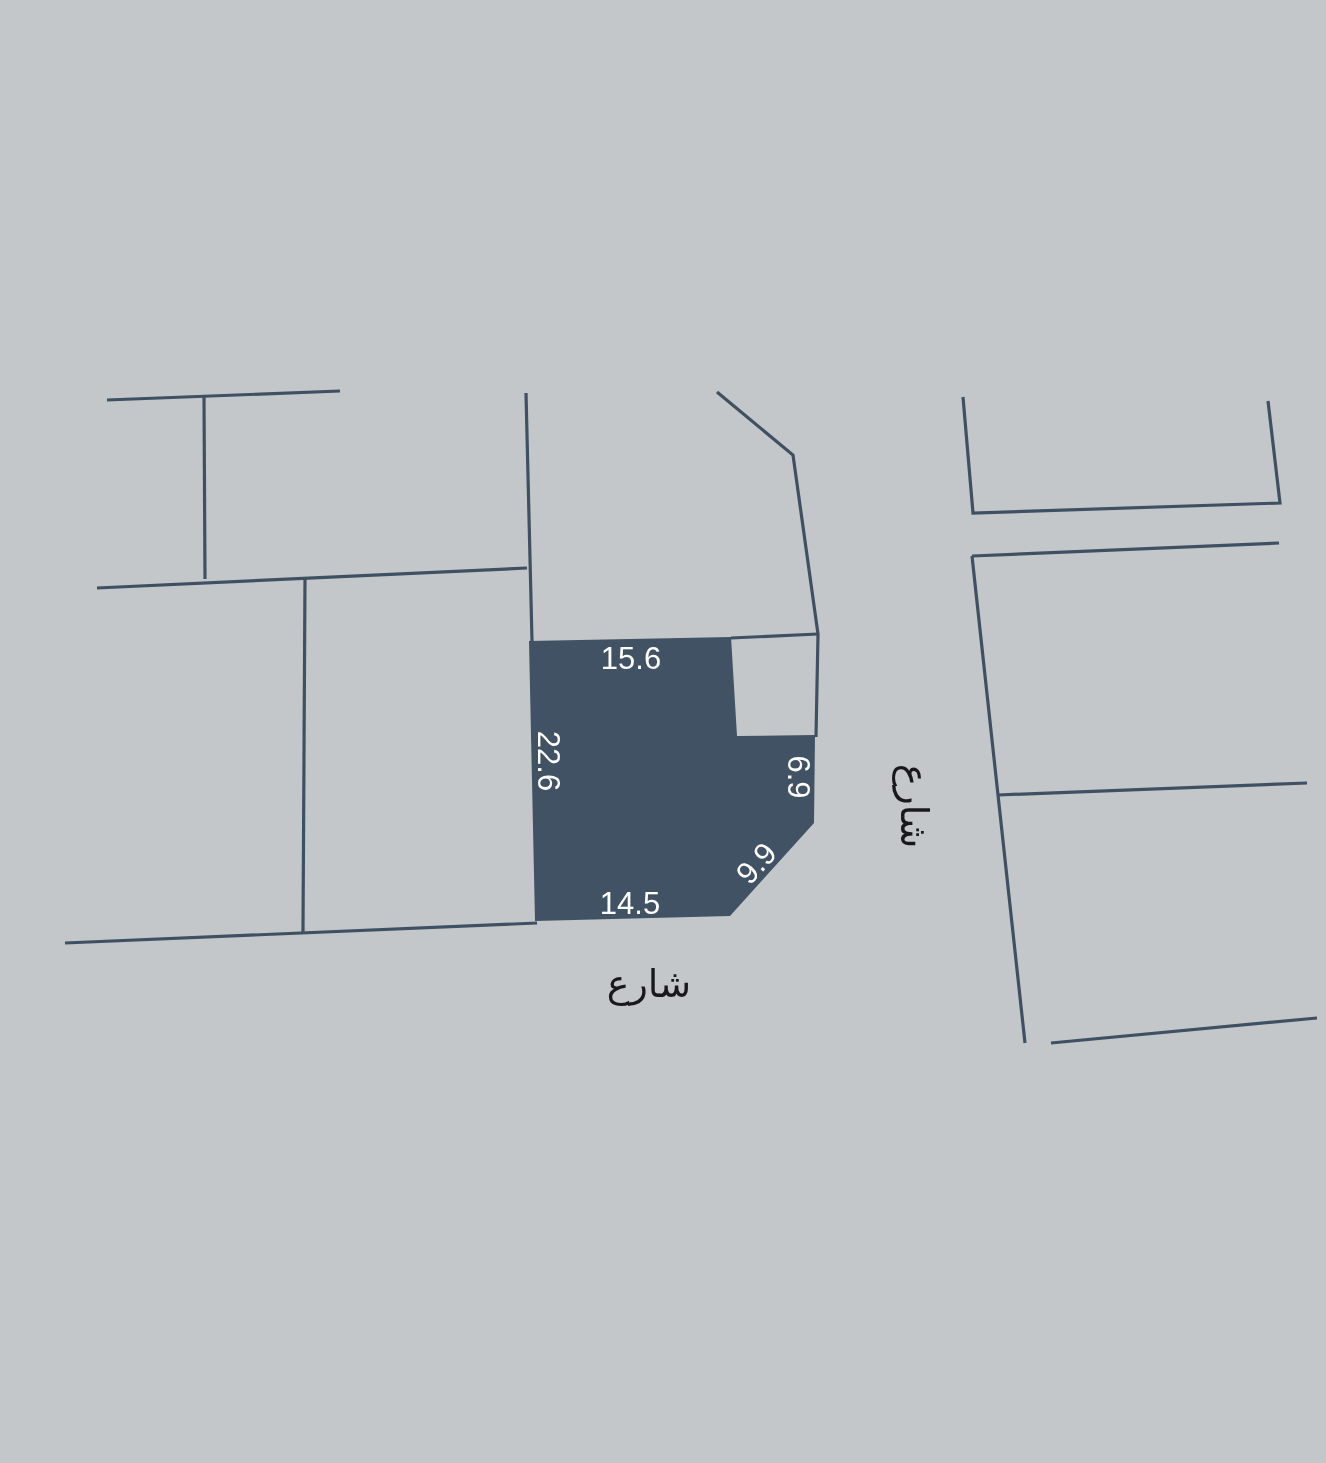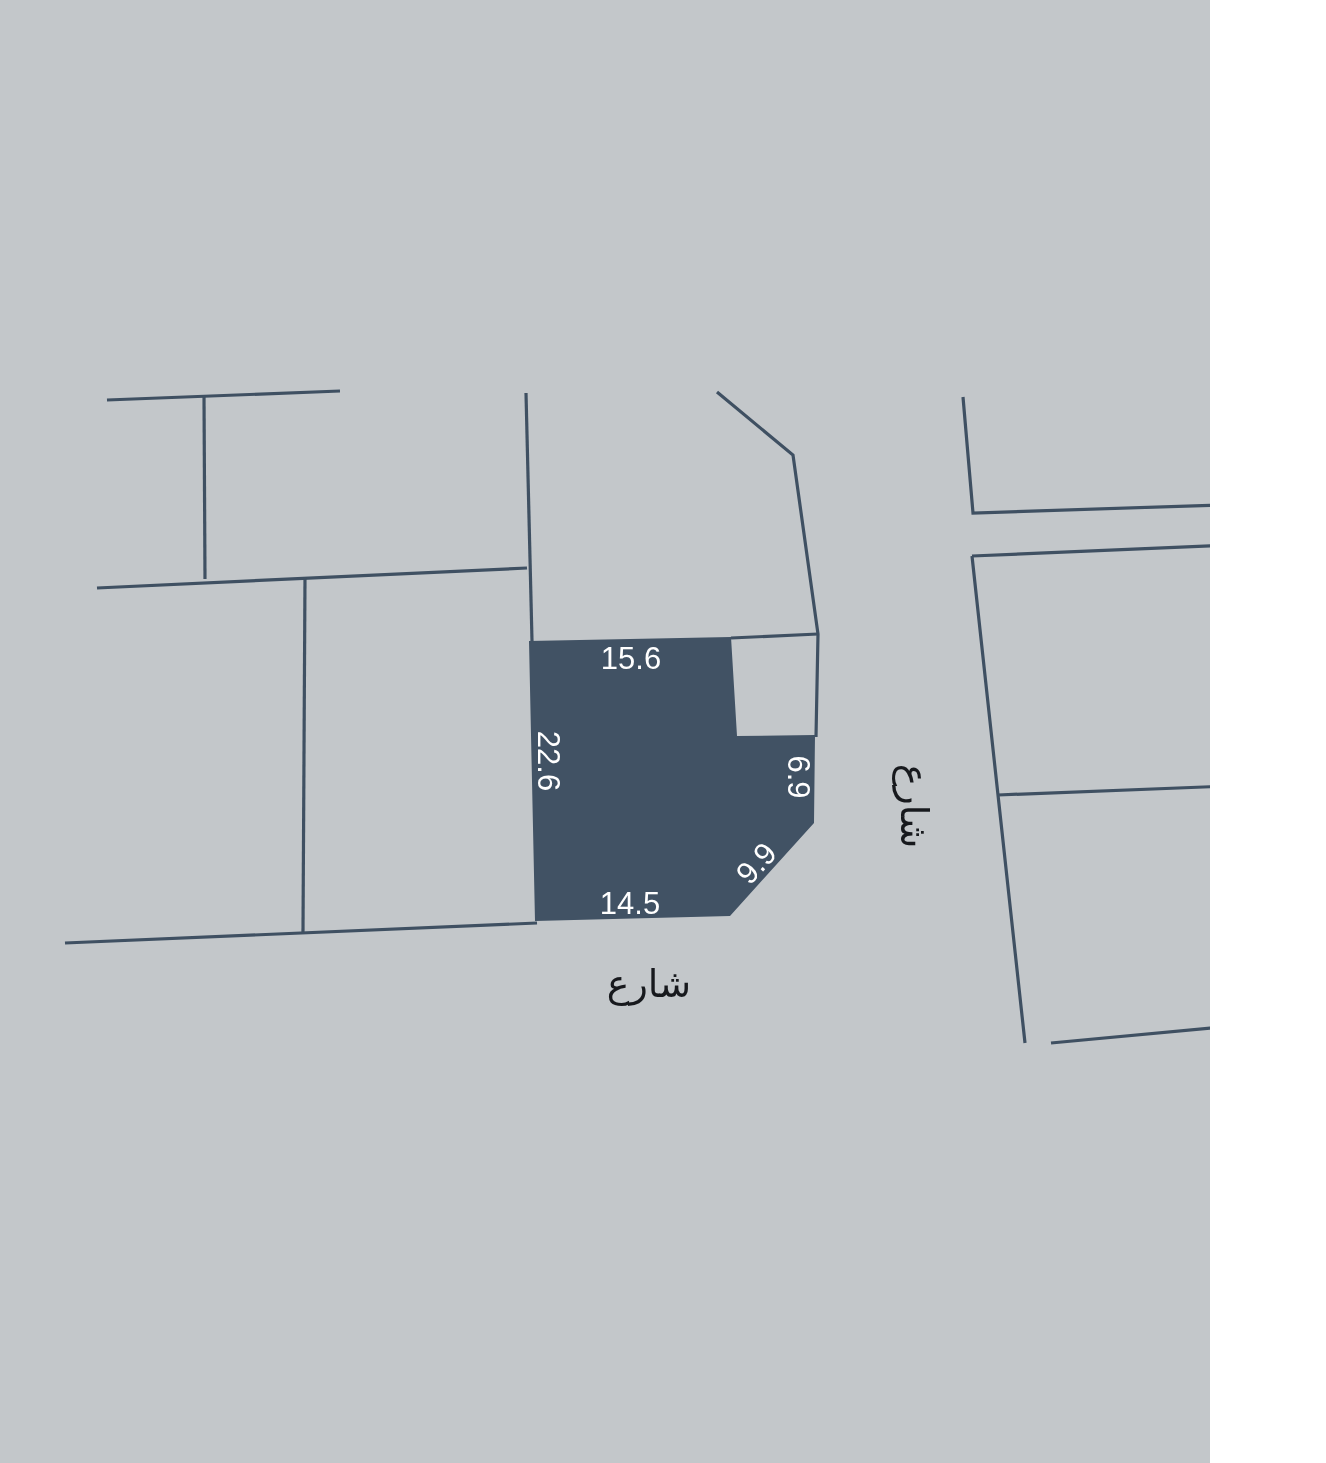--- a/index.html
+++ b/index.html
@@ -1,21 +1,21 @@
 <!DOCTYPE html>
 <html><head>
 <meta charset="utf-8">
 <style>
   html, body {
     margin: 0;
     padding: 0;
   }
   .stage {
     position: relative;
-    width: 1210px;
+    width: 1326px;
     height: 1463px;
     overflow: hidden;
   }
   svg { display: block; }
   .dim-label {
     font-family: "Liberation Sans", "DejaVu Sans", sans-serif;
     font-size: 31px;
     font-weight: 400;
     text-anchor: middle;
   }

